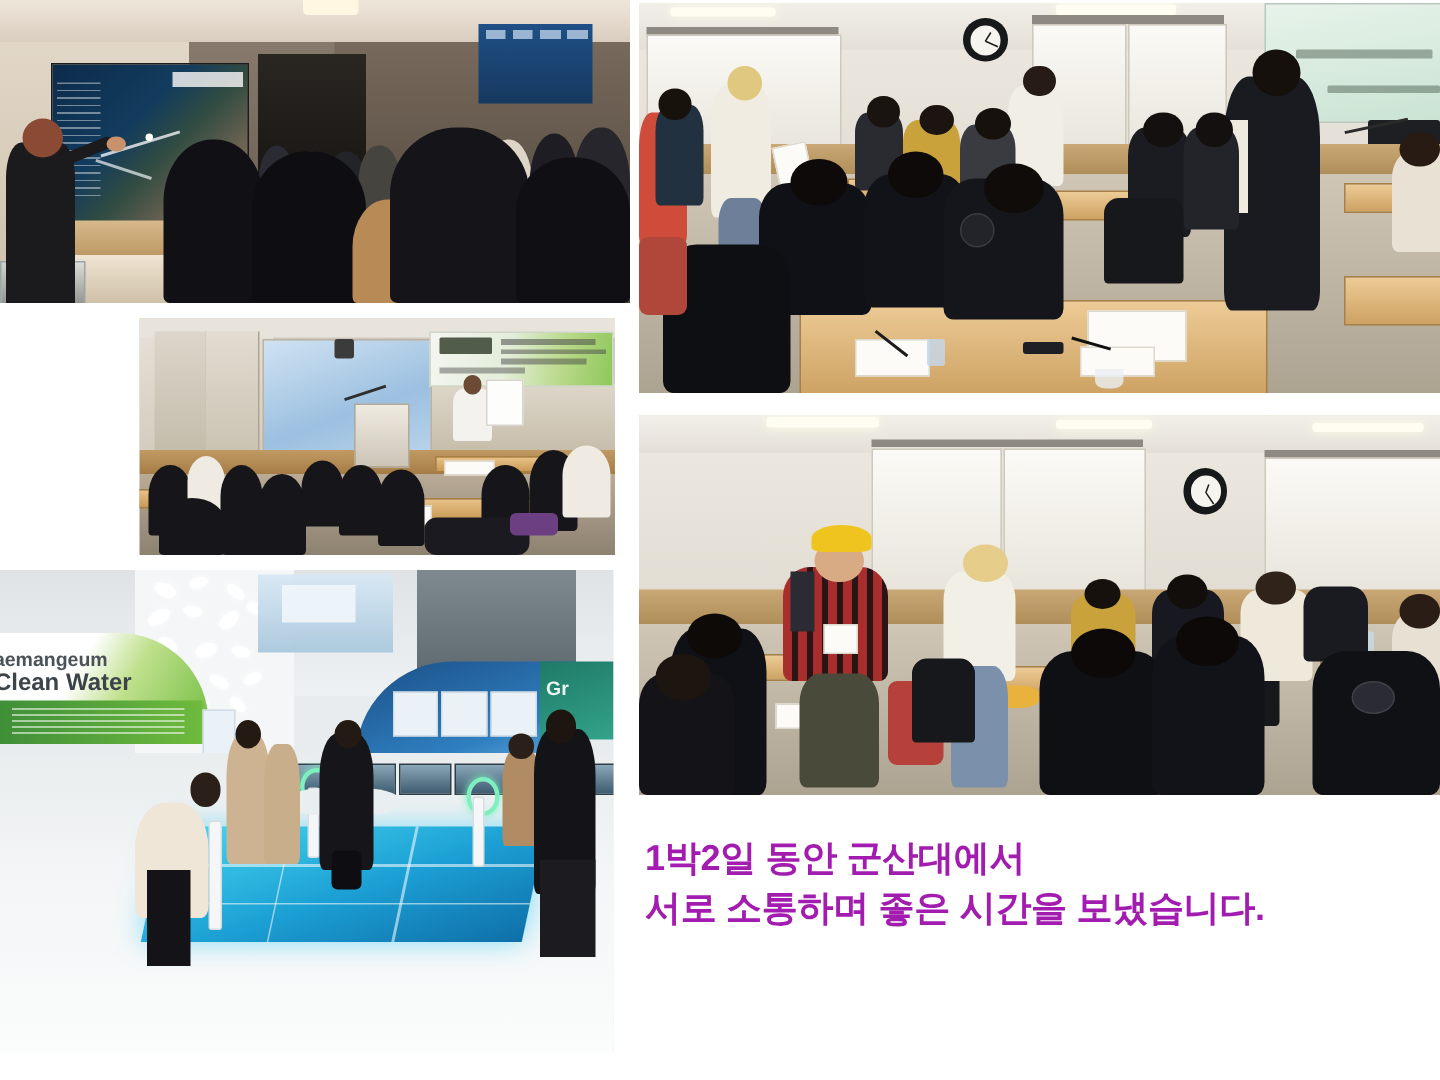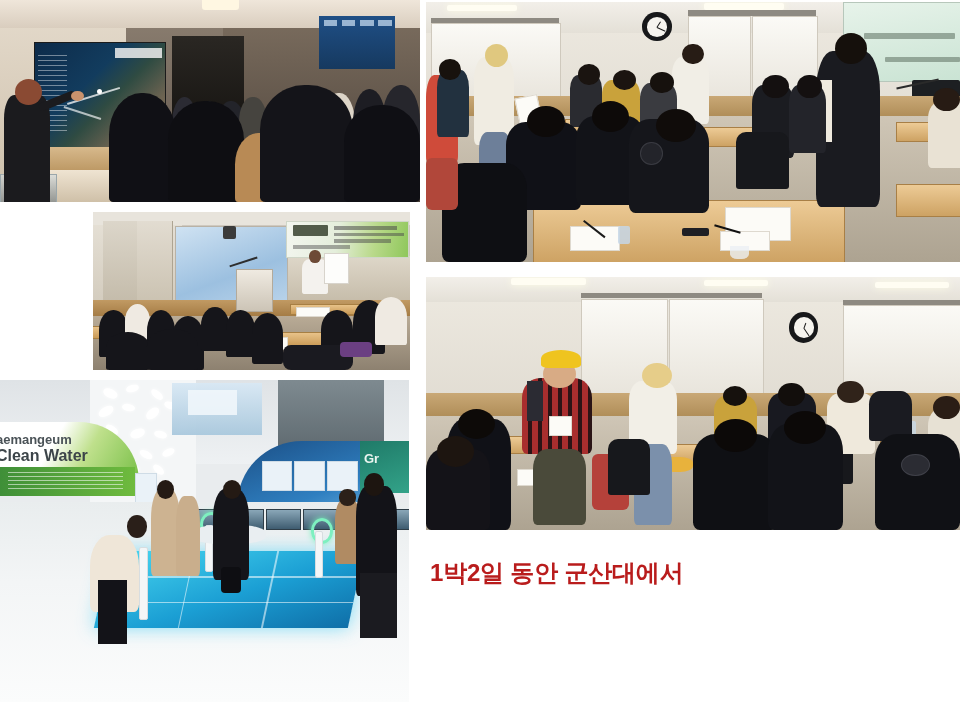--- a/index.html
+++ b/index.html
@@ -109,21 +109,21 @@
   .cr-screen{position:absolute;background:linear-gradient(170deg,#e7f3ea,#c9e3d3);border:1px solid #b7c7bb;}
   .cr-screen-line{position:absolute;background:#5d6f61;opacity:.55;border-radius:1px;}
   .cr-floor{position:absolute;left:0;width:100%;background:linear-gradient(180deg,#cfc6b6,#ada391);}
   .cr-desk{position:absolute;background:linear-gradient(180deg,#edcb96,#cda263);border:1px solid #a87f46;}
   .cr-paper{position:absolute;background:#fcfbf7;border:1px solid #ded9cf;}
   .cr-chair{position:absolute;background:#17181c;border-radius:10px 10px 3px 3px;}
   .cr-head{position:absolute;border-radius:50%;}
   .cr-body{position:absolute;border-radius:26% 26% 8% 8%;}
 
   
-  #caption{position:absolute;left:430px;top:556px;width:520px;color:#b91c1c;}
+  #caption{position:absolute;left:430px;top:556px;width:520px;color:#a21caf;}
   #caption .line{font-size:24px;line-height:33px;font-weight:700;white-space:pre;letter-spacing:-.2px;}
   #caption .gap{height:19px;}
 </style>
 </head>
 <body>
 
 <div id="slide">
 
   <div class="photo" id="photo1">
     <div class="ph-inner">
@@ -460,16 +460,17 @@
       <div class="cr-head" style="left:54%;top:56%;width:8%;height:13%;background:#0c0908;"></div>
       <div class="cr-body" style="left:64%;top:58%;width:14%;height:42%;background:#121318;"></div>
       <div class="cr-head" style="left:67%;top:53%;width:8%;height:13%;background:#0c0908;"></div>
       <div class="cr-body" style="left:84%;top:62%;width:16%;height:38%;background:#101115;"></div>
       <div class="abs" style="left:89%;top:70%;width:5%;height:8%;background:#2b2c33;border-radius:50%;border:1px solid #3f4048;"></div>
     </div>
   </div>
 
   <div id="caption">
     <div class="line">1박2일 동안 군산대에서</div>
+    <div class="line">서로 소통하며 좋은 시간을 보냈습니다.</div>
     <div class="gap"></div>
   </div>
 
 </div>
 
 </body></html>

